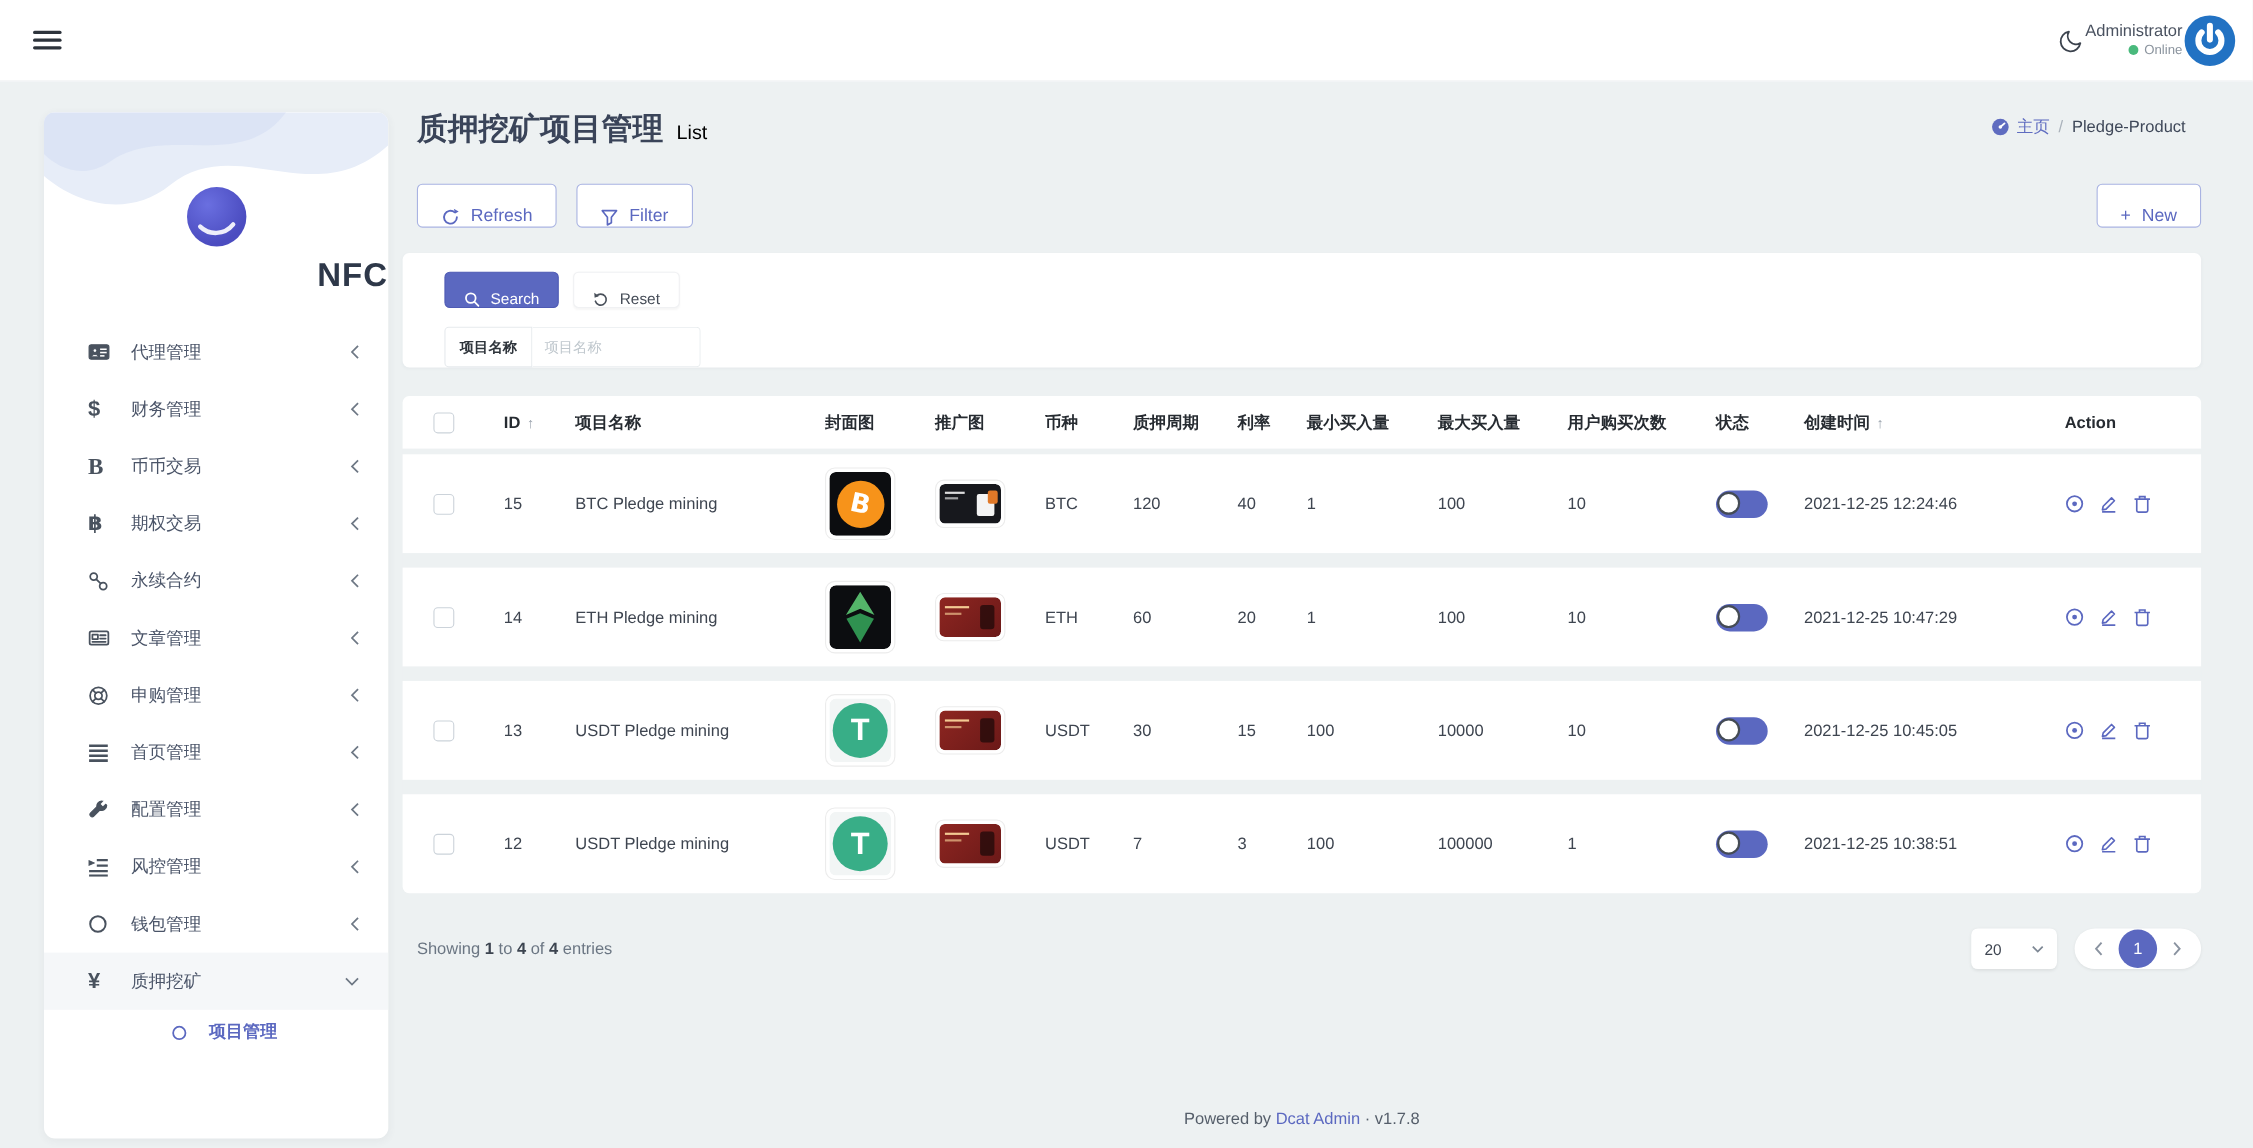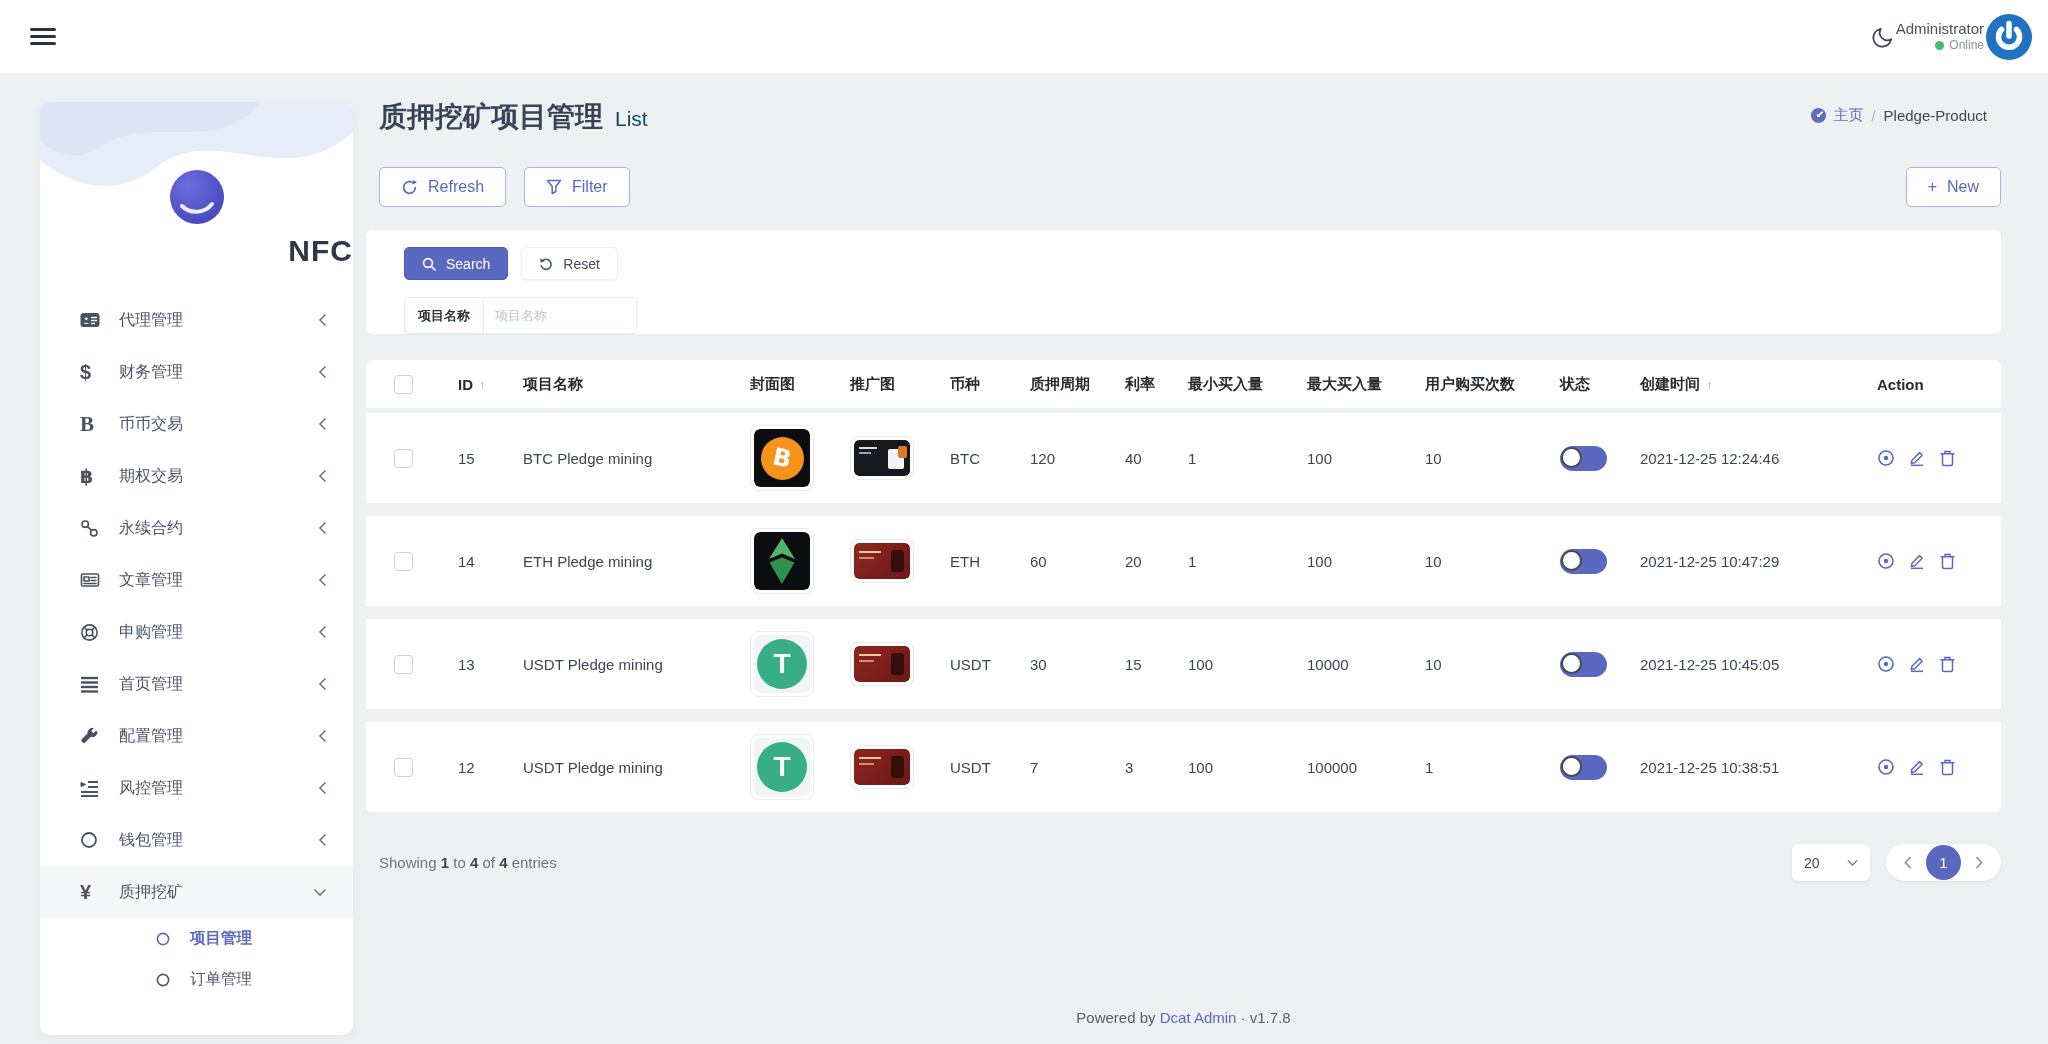--- a/index.html
+++ b/index.html
@@ -38,26 +38,26 @@
   .submenu .mi-label{font-size:15.5px;margin-left:12px}
   .submenu .mi.active{background:none;color:#5b68c0;font-weight:bold}
   .submenu .mi.active .sub-circle{stroke:#5b68c0}
   .sub-circle{stroke:#4a5468}
 
   
   .main{flex:1;padding:24px 47px 0 13px}
   .page-head{height:46px;display:flex;align-items:flex-start;justify-content:space-between;padding:0 14px 0 13px}
   .title-row{display:flex;align-items:baseline;gap:12px}
   .page-title{font-size:28px;font-weight:bold;color:#3a4459}
-  .page-sub{font-size:21px;color:#0c4a6e}
+  .page-sub{font-size:18px;color:#000000}
   .breadcrumb{display:flex;align-items:center;gap:8px;font-size:15px;color:#3f4859;margin-top:8px}
   .bc-home{color:#5f6cc0;display:flex;align-items:center;gap:6px;cursor:pointer;text-decoration:none}
   .bc-sep{color:#aab2bb}
   .toolbar{margin-top:23px;display:flex;gap:18px;padding-left:13px;position:relative}
-  .btn{display:inline-flex;align-items:center;justify-content:center;gap:10px;border-radius:5px;cursor:pointer;font-size:16px;white-space:nowrap}
+  .btn{display:inline-flex;align-items:flex-end;justify-content:center;gap:10px;border-radius:5px;cursor:pointer;font-size:16px;white-space:nowrap}
   .btn-outline{height:40px;padding:0 21px;background:#fff;border:1px solid #a9b3e2;color:#5b68c0}
   .btn-new{position:absolute;right:0;top:0}
 
   .search-card{margin-top:23px;background:#fff;border-radius:6px;height:104px;padding:17px 38px 0 38px;box-shadow:0 1px 3px rgba(60,70,90,.04)}
   .sc-btns{display:flex;gap:13px}
   .btn-primary{height:33px;padding:0 17px;background:#5b68c0;color:#fff;font-size:14px;border:1px solid #4e5ab4}
   .btn-plain{height:33px;padding:0 17px;background:#fff;color:#454c57;font-size:14px;border:1px solid #f0f1f3;box-shadow:0 1px 2px rgba(0,0,0,.04)}
   .fgroup{margin-top:17px;display:flex;height:37px;width:233px}
   .flabel{border:1px solid #e6eaed;background:#fff;font-weight:bold;font-size:13px;padding:0 13px;display:flex;align-items:center;border-radius:4px 0 0 4px;color:#2e343b}
   .finput{flex:1;min-width:0;border:1px solid #e9edef;border-left:none;border-radius:0 4px 4px 0;font-size:13px;padding:0 11px;color:#444;outline:none;font-family:inherit}
@@ -346,28 +346,20 @@
   </div>
         <div class="submenu">
           <div class="mi active">
     <span class="mi-icon">
       <svg width="14" height="14" viewBox="0 0 14 14">
                 <circle class="sub-circle" cx="7" cy="7" r="5.6" fill="none" stroke-width="1.6"></circle>
               </svg>
     </span>
     <span class="mi-label">项目管理</span>
   </div>
-          <div class="mi">
-    <span class="mi-icon">
-      <svg width="14" height="14" viewBox="0 0 14 14">
-                <circle class="sub-circle" cx="7" cy="7" r="5.6" fill="none" stroke-width="1.6"></circle>
-              </svg>
-    </span>
-    <span class="mi-label">订单管理</span>
-  </div>
         </div>
       </div>
   </div>
 
   <div class="main">
 
     <div class="page-head">
       <div class="title-row">
         <span class="page-title">质押挖矿项目管理</span>
         <span class="page-sub">List</span>

